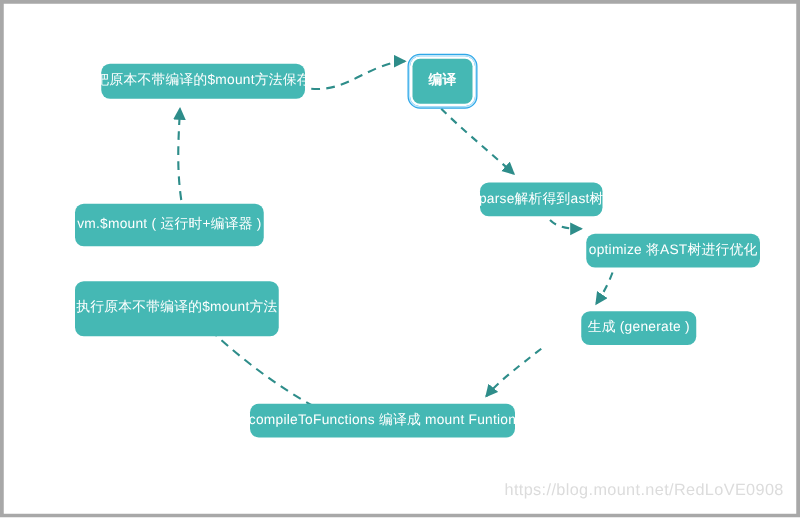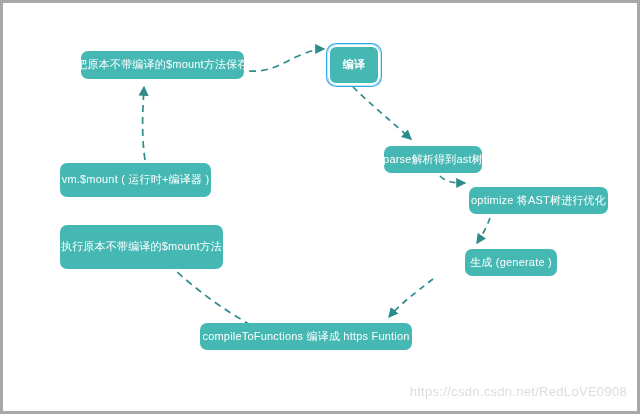--- a/index.html
+++ b/index.html
@@ -110,21 +110,21 @@
   <div class="node" id="n-save">把原本不带编译的$mount方法保存</div>
 
   <div class="node selected" id="n-compile">编译</div>
 
   <div class="node" id="n-parse">parse解析得到ast树</div>
 
   <div class="node" id="n-optimize">optimize 将AST树进行优化</div>
 
   <div class="node" id="n-generate">生成 (generate )</div>
 
-  <div class="node" id="n-ctf">compileToFunctions 编译成 https  Funtion</div>
+  <div class="node" id="n-ctf">compileToFunctions 编译成 mount  Funtion</div>
 
   <div class="node" id="n-exec">执行原本不带编译的$mount方法</div>
 
   <div class="node" id="n-vmmount">vm.$mount ( 运行时+编译器 )</div>
 
-  <div id="watermark">https://csdn.csdn.net/RedLoVE0908</div>
+  <div id="watermark">https://blog.mount.net/RedLoVE0908</div>
 
 </div>
 
 </body></html>

